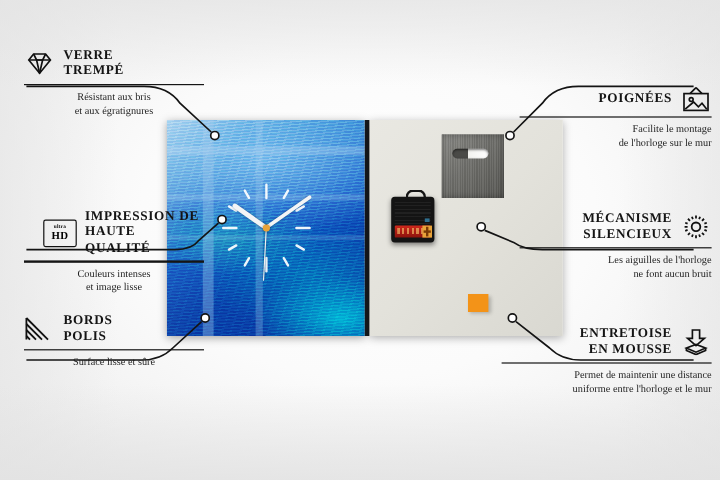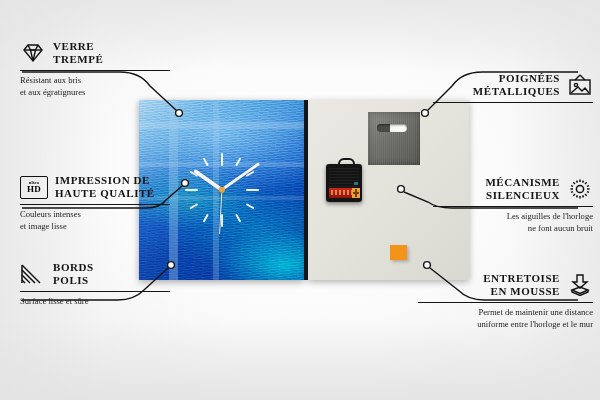--- a/index.html
+++ b/index.html
@@ -108,29 +108,29 @@
   .battery-plus:after{content:"";position:absolute;left:1px;top:4px;width:6px;height:2px;background:#7a3a06;}
   .foam{position:absolute;left:82px;top:145px;width:17px;height:15px;background:#f39318;
     box-shadow:2px 2px 3px rgba(0,0,0,.22);}
 
   
   .callout{position:absolute;}
   .co-head{display:flex;align-items:center;gap:7px;}
   .co-title{font-weight:bold;font-size:11px;letter-spacing:.55px;color:#141414;line-height:1.22;
     text-transform:uppercase;}
   .co-rule{height:1.4px;background:#151515;margin:3px 0 4px;}
-  .co-desc{font-size:8.6px;color:#1d1d1d;line-height:1.35;}
+  .co-desc{font-size:8.6px;color:#1d1d1d;line-height:1.35;text-align:center;}
   .left .co-head{justify-content:flex-start;}
   .right .co-head{justify-content:flex-end;}
   .right .co-title{text-align:right;}
   .right .co-desc{text-align:right;}
   .icon{width:26px;height:22px;flex:0 0 auto;color:#111;}
   .icon svg{display:block;width:100%;height:100%;}
   .hdbox{width:26px;height:21px;border:1.6px solid #111;border-radius:2px;display:flex;
-    flex-direction:column;align-items:center;justify-content:center;line-height:1;}
+    flex-direction:column;align-items:center;justify-content:center;line-height:1;margin-left:16px;}
   .hdbox .u{font-size:4.4px;font-weight:bold;letter-spacing:.2px;}
   .hdbox .h{font-size:9px;font-weight:bold;letter-spacing:.2px;}
 
   .leader{position:absolute;left:0;top:0;width:600px;height:400px;pointer-events:none;}
 </style>
 </head>
 <body>
 
 <div class="stage">
   <div class="vign"></div>
@@ -296,34 +296,37 @@
     <div class="co-rule"></div>
     <div class="co-desc">
       <span>Surface lisse et sûre</span>
     </div>
   </div>
 
   <div class="callout right" style="right:20px;top:40px;width:160px;margin-top:32px;">
     <div class="co-head">
       <span class="co-title">
         <span>POIGNÉES</span><br>
-        <span>MÉTALLIQUES</span>
       </span>
       <span class="icon">
         <svg viewBox="0 0 26 22">
             <g fill="none" stroke="currentColor" stroke-width="1.4">
           <path d="M13,1 L8,6 M13,1 L18,6"></path>
           <rect x="3" y="6" width="20" height="14"></rect>
           <circle cx="9" cy="11" r="1.6"></circle>
           <path d="M4,19 L11,13 L15,17 L18,14 L22,19"></path>
         </g>
           </svg>
       </span>
     </div>
     <div class="co-rule"></div>
+    <div class="co-desc">
+      <span>Facilite le montage</span><br>
+      <span>de l'horloge sur le mur</span>
+    </div>
   </div>
 
   <div class="callout right" style="right:20px;top:272px;width:175px;">
     <div class="co-head">
       <span class="co-title">
         <span>ENTRETOISE</span><br>
         <span>EN MOUSSE</span>
       </span>
       <span class="icon">
         <svg viewBox="0 0 26 22">

